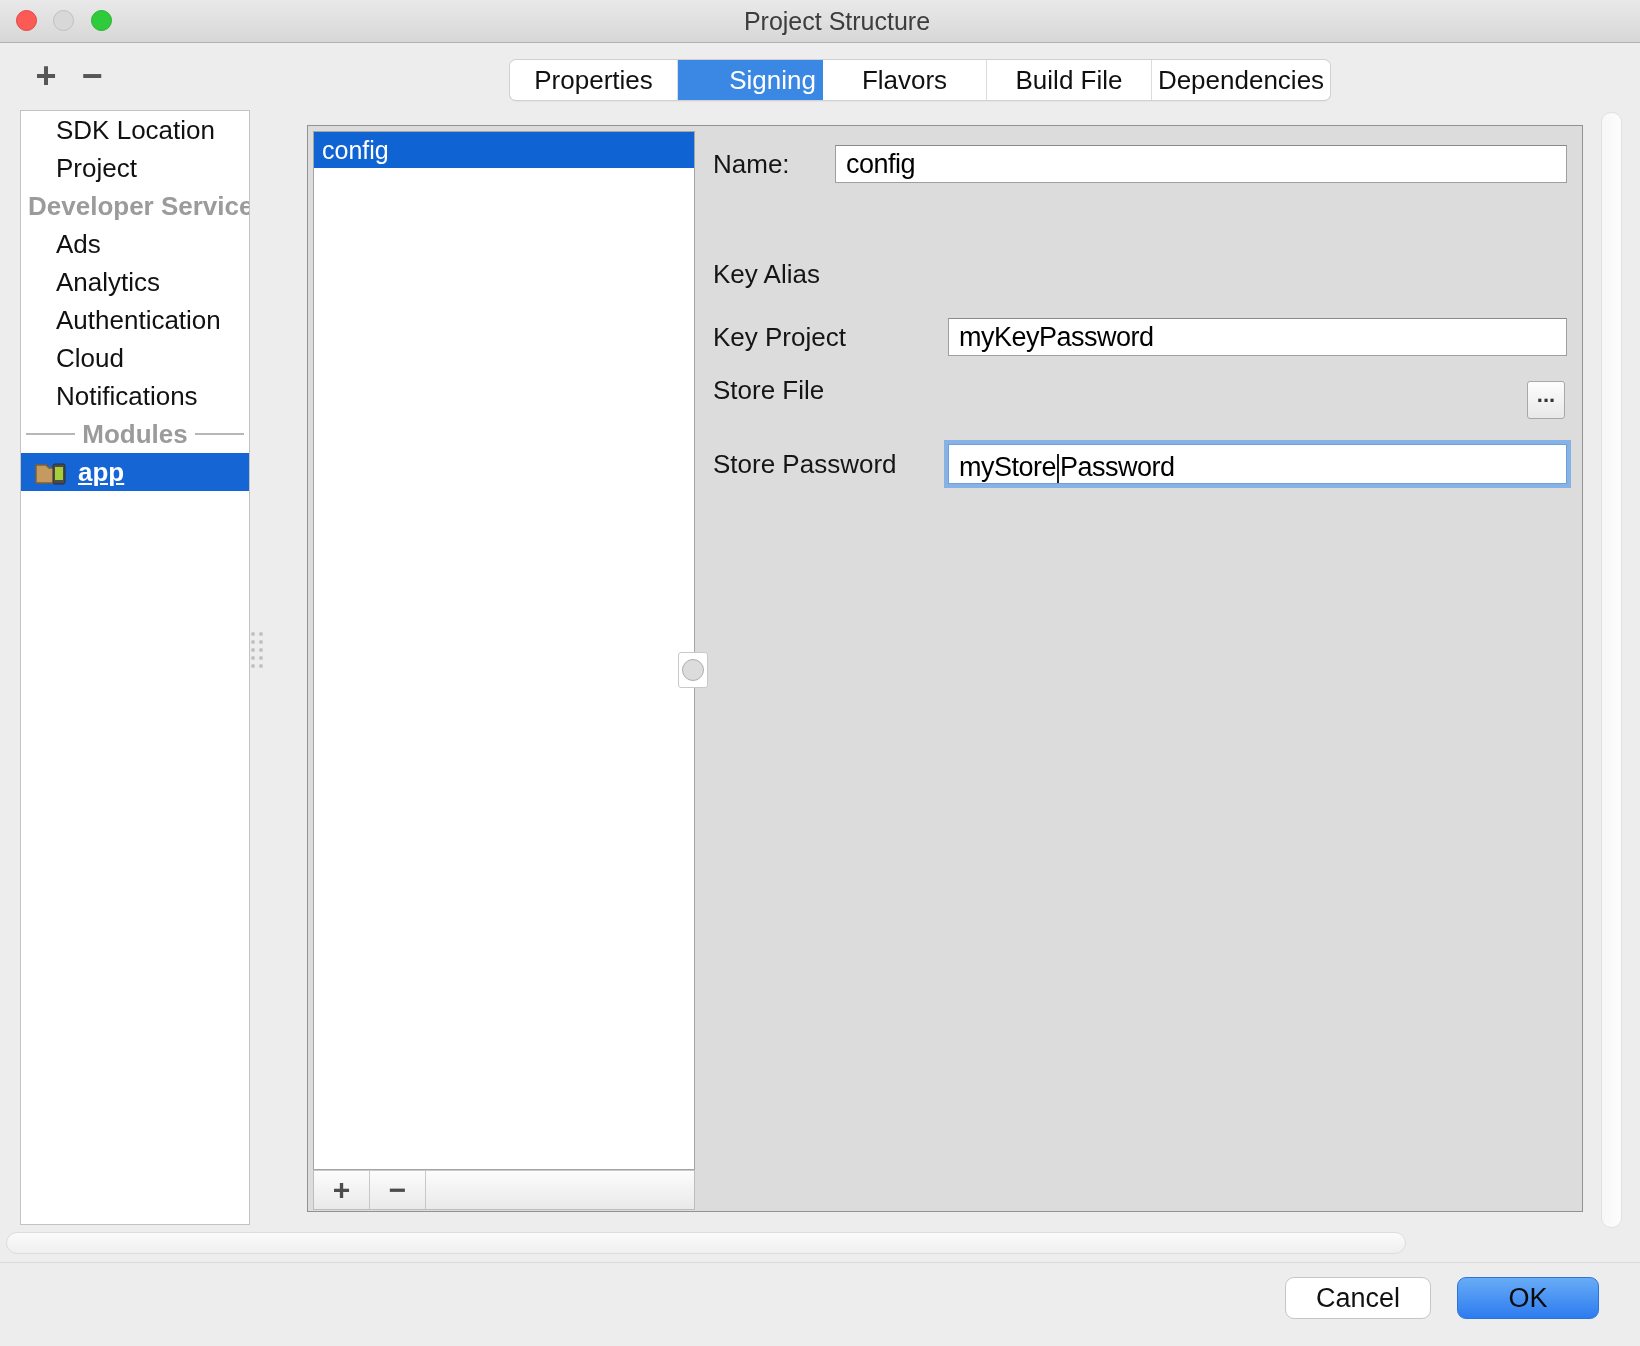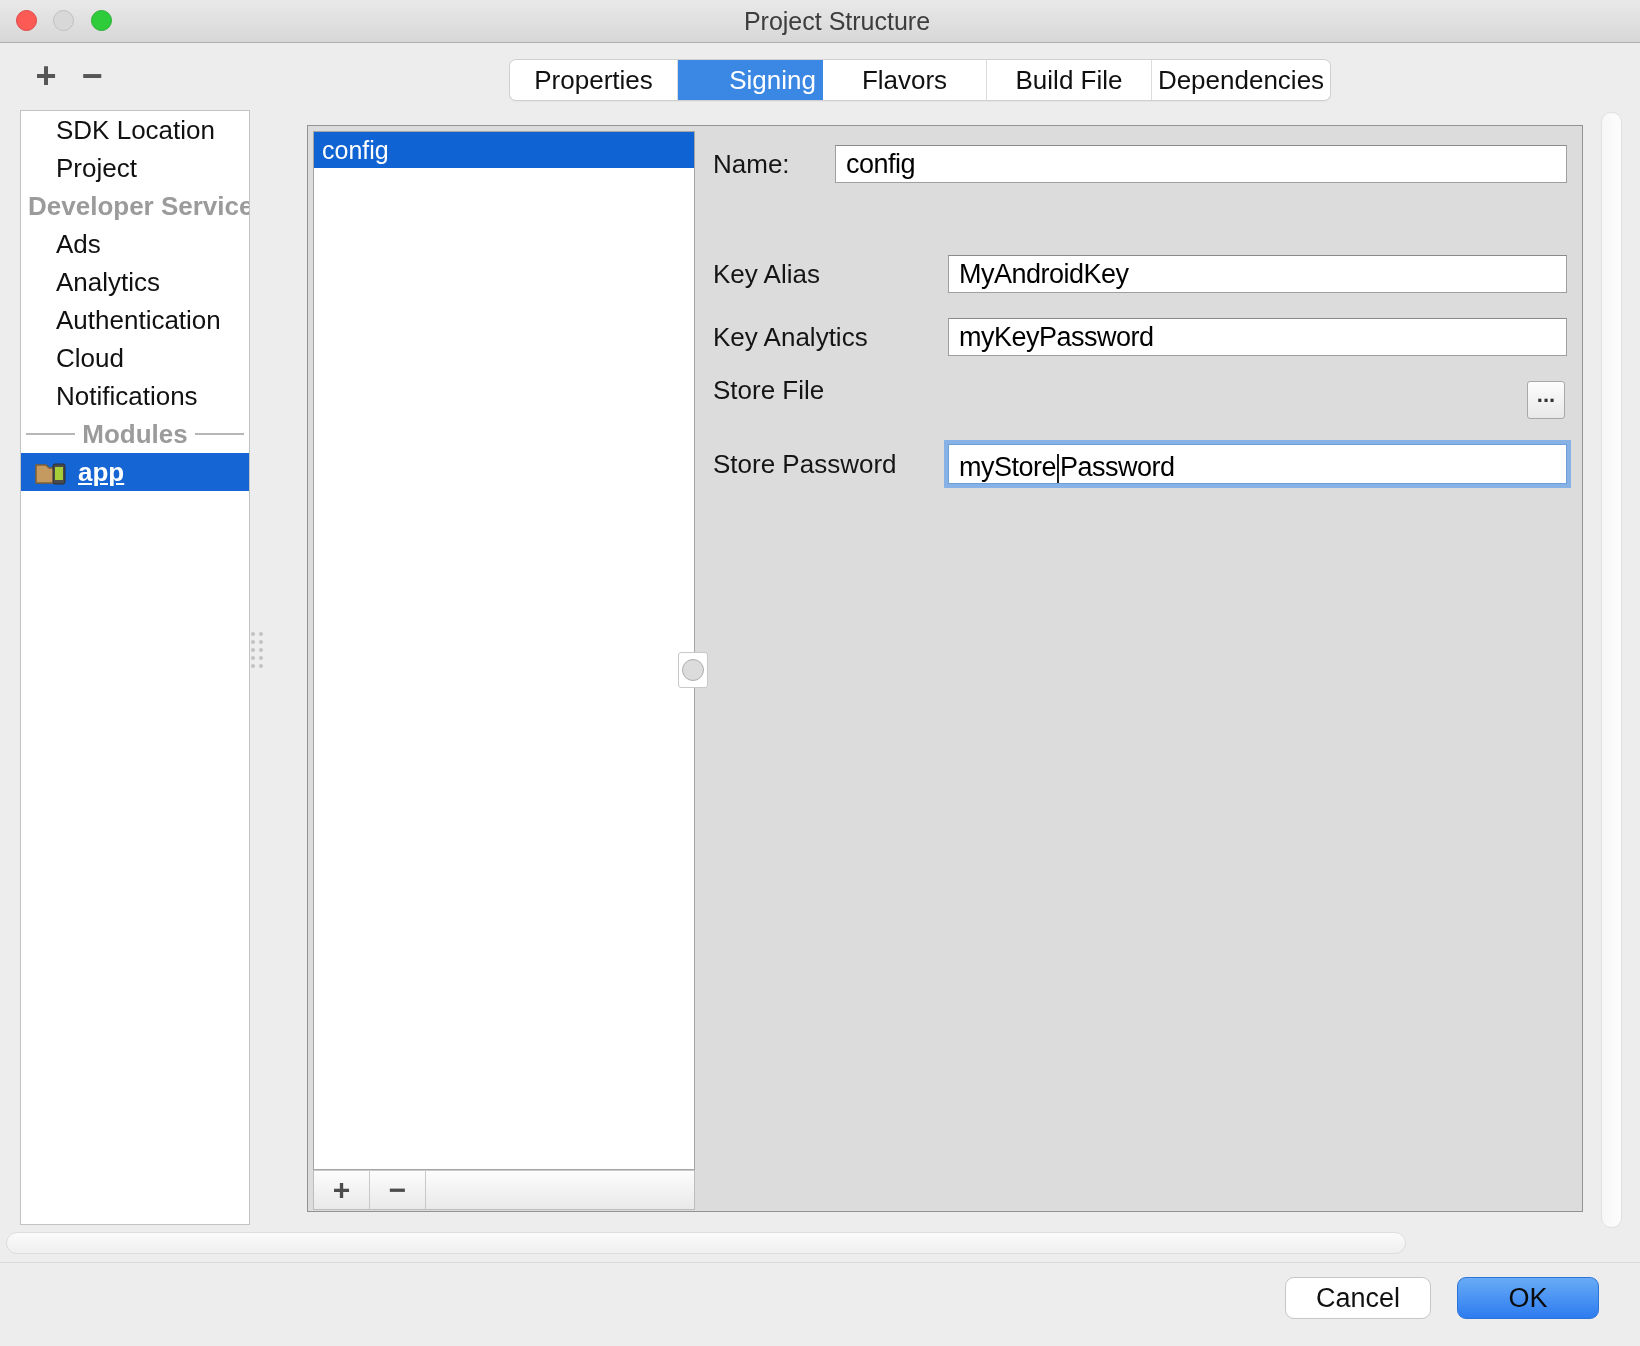--- a/index.html
+++ b/index.html
@@ -167,23 +167,22 @@
   </div>
 
   <div id="splitter-handle">
       <i></i>
     </div>
 
   <div class="flabel" style="top:145px;">Name:</div>
   <input class="finput" style="left: 835px; top: 145px; width: 732px;" type="text" value="config">
 
   <div class="flabel" style="top:255px;">Key Alias</div>
-  <input class="finput" style="left: 948px; top: 255px; width: 619px;" type="text" value="MyAndroidKey">
-
-  <div class="flabel" style="top:318px;">Key Analytics</div>
+
+  <div class="flabel" style="top:318px;">Key Project</div>
   <input class="finput" style="left: 948px; top: 318px; width: 619px;" type="text" value="myKeyPassword">
 
   <div class="flabel" style="top:371px;">Store File</div>
   <div id="browse-btn">...</div>
 
   <div class="flabel" style="top:445px;">Store Password</div>
   <div id="store-pass-input" class="finput finput-div" style="left:948px;top:444px;width:619px;">
     <span>myStore</span>
     <span id="caret"></span>
     <span>Password</span>

